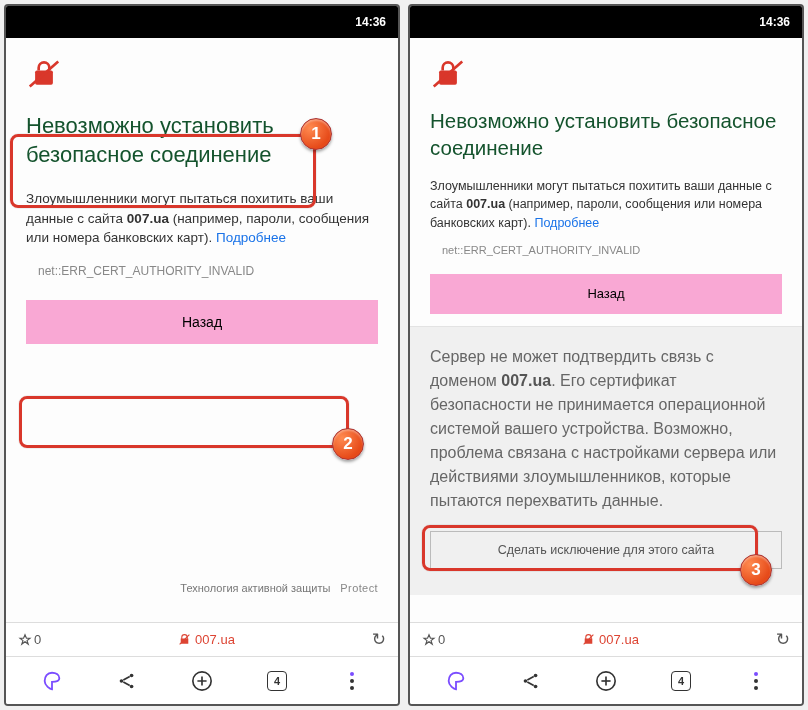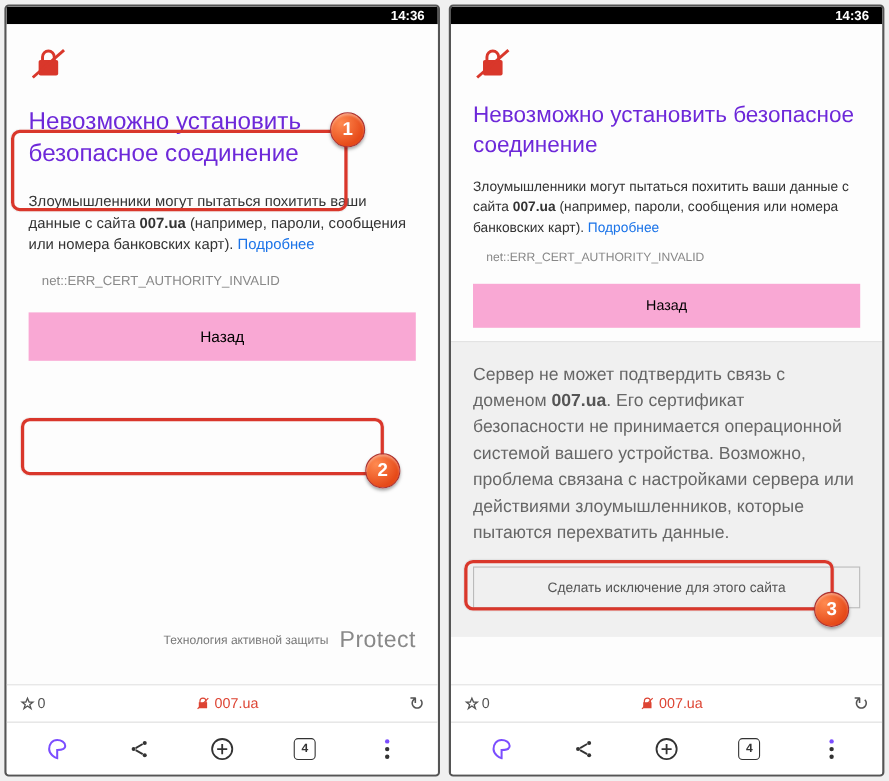--- a/index.html
+++ b/index.html
@@ -18,21 +18,21 @@
     border: 2px solid #555;
     border-radius: 4px;
     display: flex;
     flex-direction: column;
     overflow: hidden;
     position: relative;
   }
   .status-bar {
     background: #000;
     color: #fff;
-    height: 16px;
+    height: 32px;
     display: flex;
     justify-content: flex-end;
     align-items: center;
     padding: 0 12px;
     font-size: 12px;
     font-weight: bold;
   }
   .content {
     flex: 1;
     background: #fdfdfd;
@@ -43,21 +43,21 @@
   .lock-icon {
     width: 36px;
     height: 32px;
     margin-bottom: 22px;
   }
   .lock-icon svg { width: 100%; height: 100%; }
   .phone-right .lock-icon { margin-bottom: 18px; }
   .title {
     font-size: 22px;
     font-weight: 400;
-    color: #6d28d9;
+    color: #14532d;
     line-height: 1.3;
     margin-bottom: 20px;
   }
   .phone-right .title { font-size: 20.5px; margin-bottom: 16px; }
   .desc {
     font-size: 13.5px;
     color: #333;
     line-height: 1.45;
     margin-bottom: 16px;
   }
@@ -89,21 +89,21 @@
     position: absolute;
     bottom: 28px;
     right: 20px;
     display: flex;
     align-items: center;
     gap: 10px;
     color: #777;
     font-size: 11px;
   }
   .protect-logo {
-    font-size: 21px;
+    font-size: 11px;
     font-weight: 300;
     color: #888;
     letter-spacing: 0.4px;
   }
   .details-section {
     background: #f0f0f0;
     margin: 12px -20px 0 -20px;
     padding: 18px 20px 18px 20px;
     border-top: 1px solid #e3e3e3;
   }

